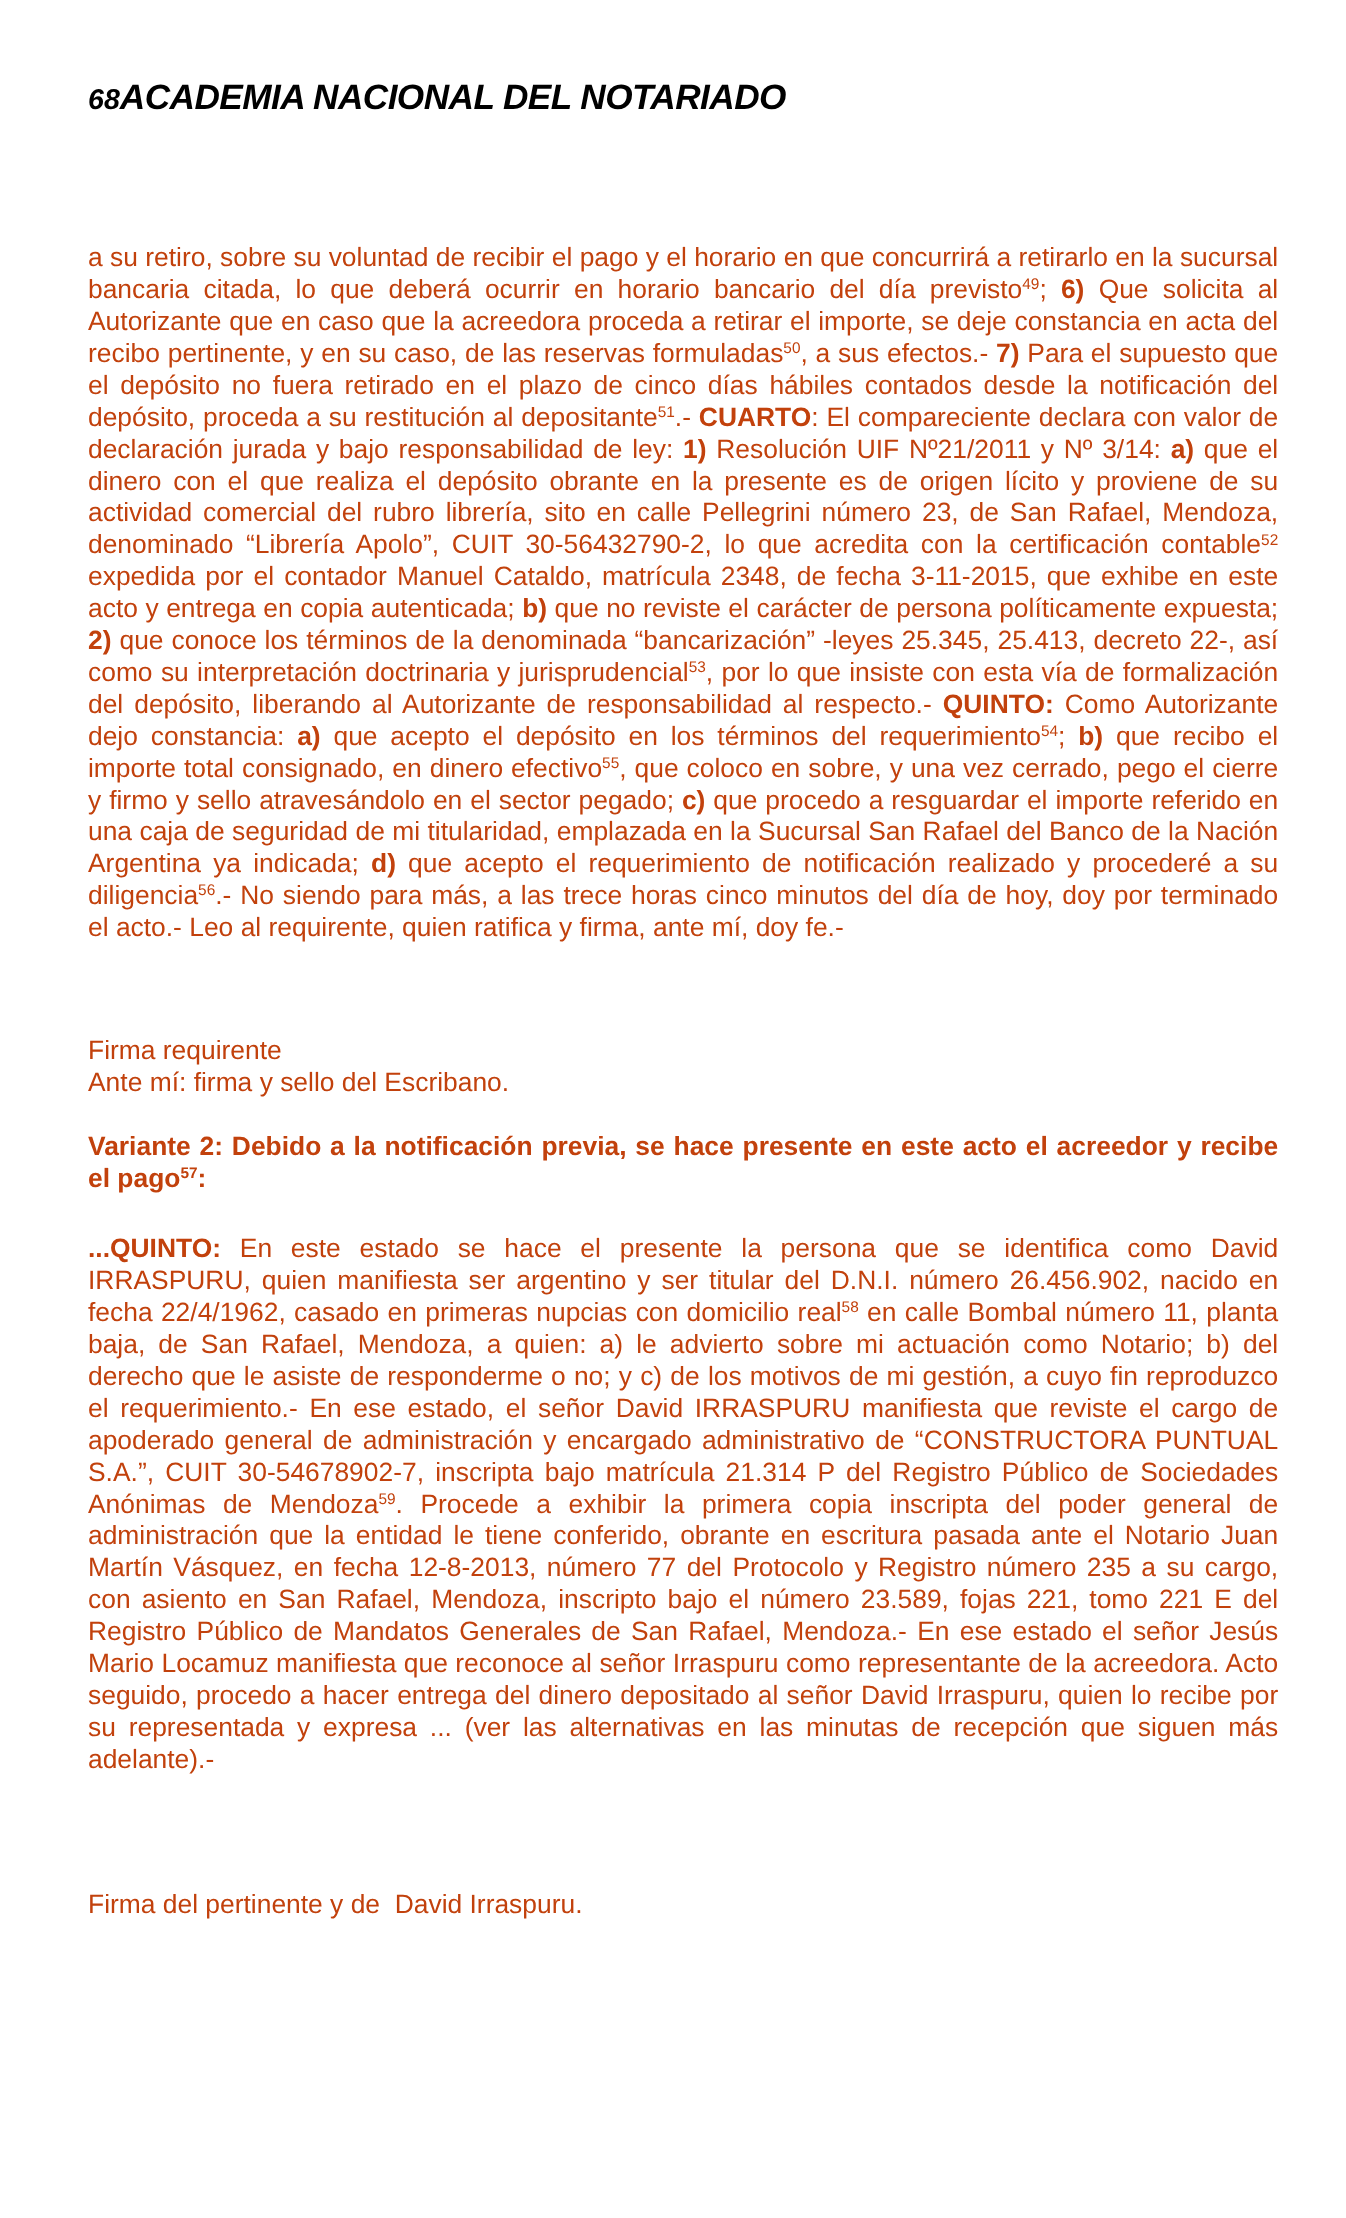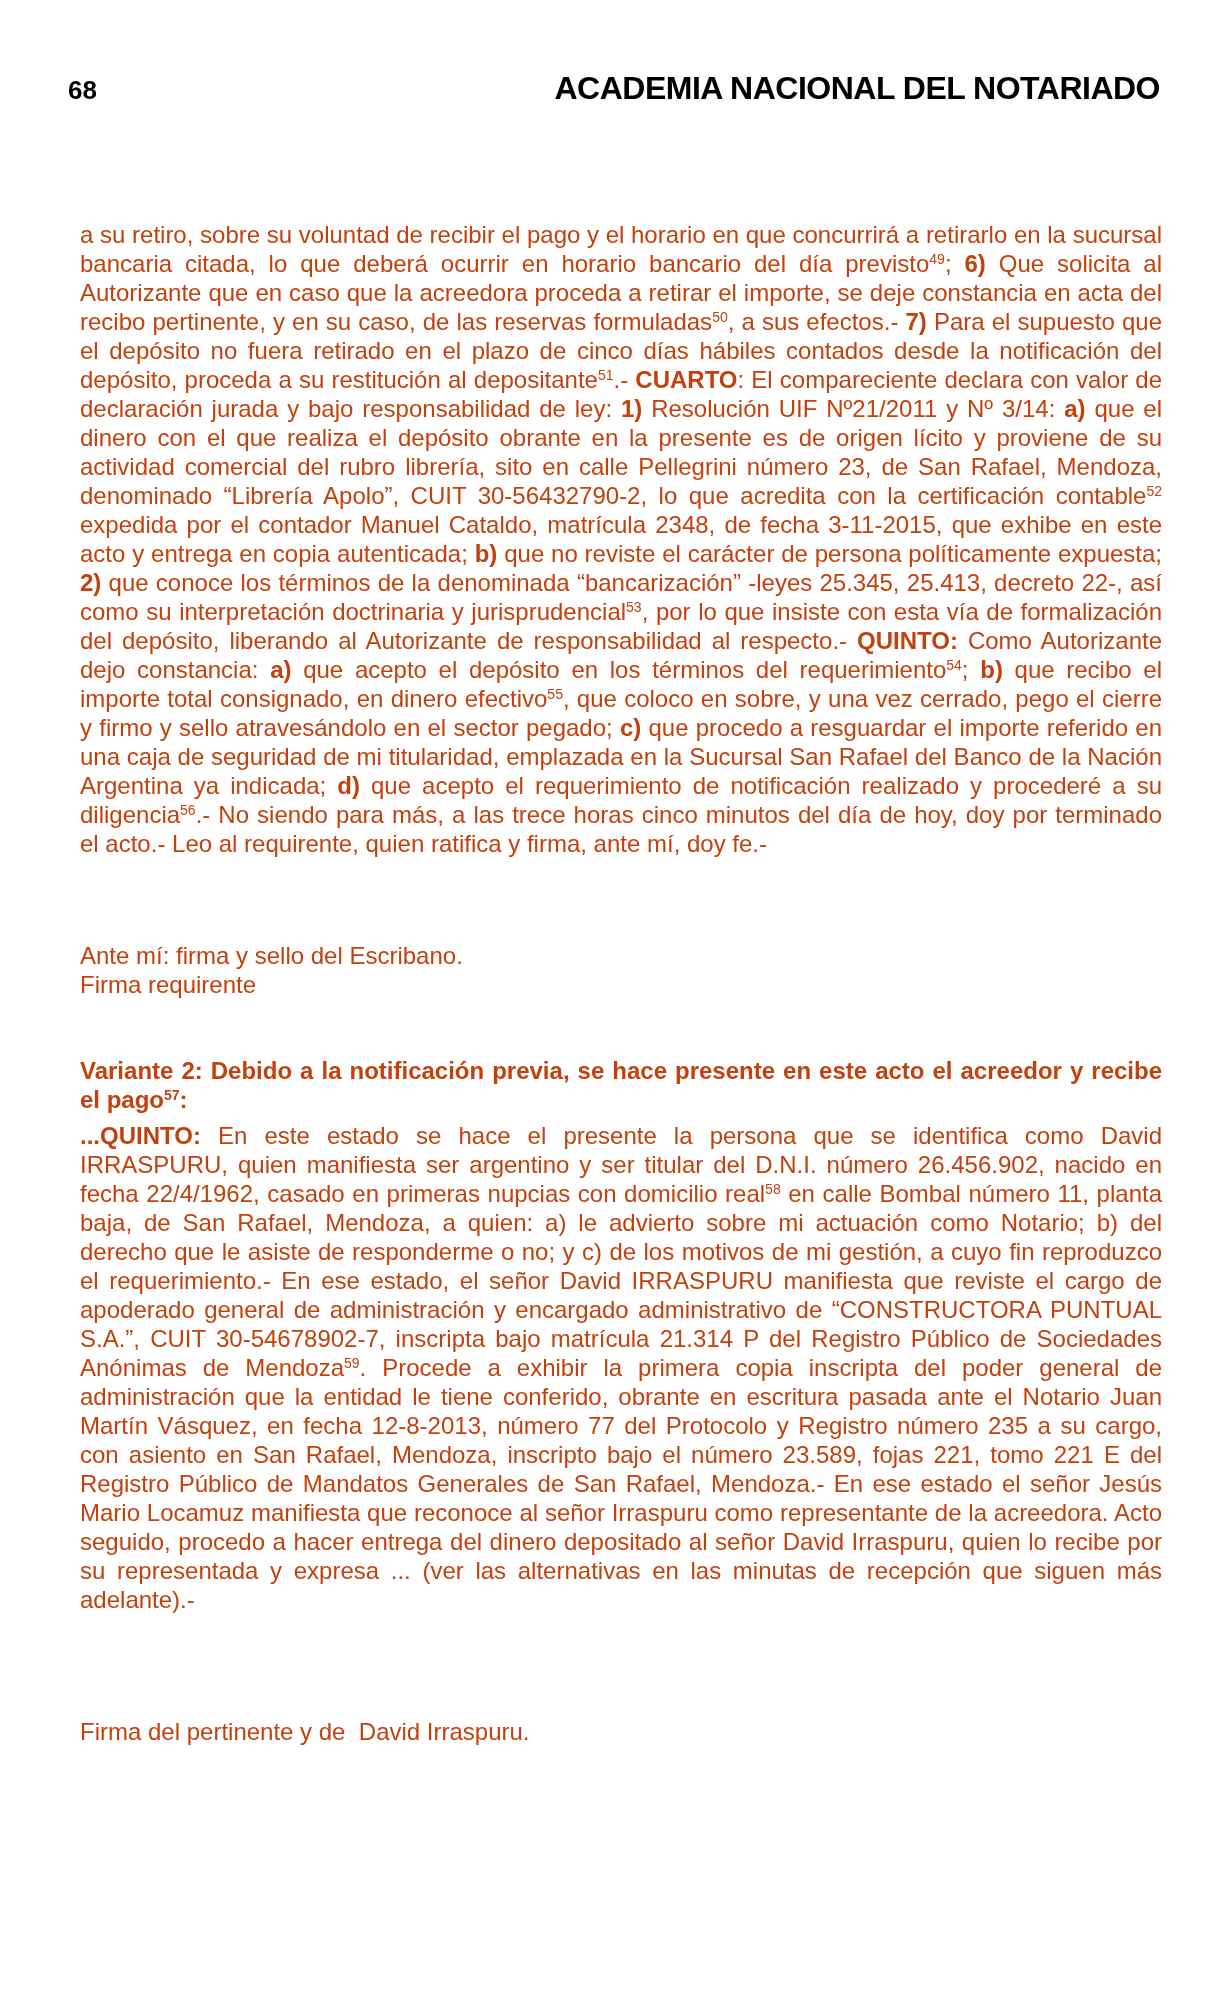--- a/index.html
+++ b/index.html
@@ -8,27 +8,27 @@
     position: relative;
     width: 1224px;
     height: 2016px;
     background: #ffffff;
     color: #000000;
     font-family: "Liberation Sans", sans-serif;
     overflow: hidden;
   }
   .page-header {
     position: absolute;
-    left: 68px;
+    left: 80px;
     right: 64px;
     top: 70px;
     display: flex;
-    justify-content: space-between;
     align-items: baseline;
     font-weight: 700;
+    font-style: italic;
   }
   .page-number { font-size: 26px; }
   .running-title { font-size: 32px; letter-spacing: -0.5px; }
   .block {
     position: absolute;
     left: 80px;
     width: 1082px;
   }
   .para, .sig p {
     font-size: 24px;
@@ -38,39 +38,39 @@
   .para { text-align: justify; }
   .sig p { white-space: pre-wrap; }
   .b { font-weight: 700; }
   sup.fn {
     font-size: 14px;
     line-height: 0;
     vertical-align: 8px;
   }
   .p1 { top: 220px; }
   .sig1 { top: 941px; }
-  .variante { top: 1056px; }
+  .variante { top: 1028px; }
   .p2block { top: 1121px; }
   .sig2 { top: 1717px; }
 </style>
 </head>
 <body>
 
 <div class="page">
 
   <header class="page-header">
     <span class="page-number">68</span>
     <span class="running-title">ACADEMIA NACIONAL DEL NOTARIADO</span>
   </header>
 
   <p class="block para p1"><span>a su retiro, sobre su voluntad de recibir el pago y el horario en que concurrirá a retirarlo en la sucursal bancaria citada, lo que deberá ocurrir en horario bancario del día previsto</span><sup class="fn">49</sup><span>; </span><span class="b">6)</span><span> Que solicita al Autorizante que en caso que la acreedora proceda a retirar el importe, se deje constancia en acta del recibo pertinente, y en su caso, de las reservas formuladas</span><sup class="fn">50</sup><span>, a sus efectos.- </span><span class="b">7)</span><span> Para el supuesto que el depósito no fuera retirado en el plazo de cinco días hábiles contados desde la notificación del depósito, proceda a su restitución al depositante</span><sup class="fn">51</sup><span>.- </span><span class="b">CUARTO</span><span>: El compareciente declara con valor de declaración jurada y bajo responsabilidad de ley: </span><span class="b">1)</span><span> Resolución UIF Nº21/2011 y Nº 3/14:  </span><span class="b">a)</span><span> que el dinero con el que realiza el depósito obrante en la presente es de origen lícito y proviene de su actividad comercial del rubro librería, sito en calle Pellegrini número 23, de San Rafael, Mendoza, denominado “Librería Apolo”, CUIT 30-56432790-2, lo que acredita con la certificación contable</span><sup class="fn">52</sup><span> expedida por el contador Manuel Cataldo, matrícula 2348, de fecha 3-11-2015, que exhibe en este acto y entrega en copia autenticada; </span><span class="b">b)</span><span> que no reviste el carácter de persona políticamente expuesta; </span><span class="b">2)</span><span> que conoce los términos de la denominada “bancarización” -leyes 25.345, 25.413, decreto 22-, así como su interpretación doctrinaria y jurisprudencial</span><sup class="fn">53</sup><span>, por lo que insiste con esta vía de formalización del depósito, liberando al Autorizante de responsabilidad al respecto.- </span><span class="b">QUINTO:</span><span> Como Autorizante dejo constancia: </span><span class="b">a)</span><span> que acepto el depósito en los términos del requerimiento</span><sup class="fn">54</sup><span>; </span><span class="b">b)</span><span>  que recibo el importe total consignado, en dinero efectivo</span><sup class="fn">55</sup><span>, que coloco en sobre, y una vez  cerrado, pego el cierre y firmo y sello atravesándolo en el sector pegado; </span><span class="b">c)</span><span> que procedo a resguardar el importe referido en una caja de seguridad de mi titularidad, emplazada en la Sucursal San Rafael del Banco de la Nación Argentina ya indicada; </span><span class="b">d)</span><span> que acepto el requerimiento de notificación realizado y procederé a su diligencia</span><sup class="fn">56</sup><span>.- No siendo para más, a las trece horas cinco minutos del día de hoy, doy por terminado el acto.- Leo al requirente, quien ratifica y firma, ante mí, doy fe.-</span></p>
 
   <div class="block sig sig1">
+    <p>Firma requirente</p>
     <p>Ante mí: firma y sello del Escribano.</p>
-    <p>Firma requirente</p>
   </div>
 
   <p class="block para variante"><span class="b">Variante 2: Debido a la notificación previa, se hace presente en este acto el acreedor y recibe el pago</span><sup class="fn b">57</sup><span class="b">:</span></p>
 
   <div class="block p2block">
     <p class="para"><span class="b">...QUINTO:</span><span> En este estado se hace el presente la persona que se identifica como David IRRASPURU, quien manifiesta ser argentino y ser titular del D.N.I. número 26.456.902, nacido en fecha 22/4/1962,  casado en primeras nupcias con domicilio real</span><sup class="fn">58</sup><span> en calle Bombal número 11, planta baja, de San Rafael, Mendoza, a quien: a) le advierto sobre mi actuación como Notario; b) del derecho que le asiste de responderme o no; y c) de los motivos de mi gestión, a cuyo fin reproduzco el requerimiento.- En ese estado, el señor David IRRASPURU manifiesta que reviste el cargo de apoderado general de administración y encargado administrativo de “CONSTRUCTORA PUNTUAL S.A.”, CUIT 30-54678902-7, inscripta bajo matrícula 21.314 P del Registro Público de Sociedades Anónimas de Mendoza</span><sup class="fn">59</sup><span>. Procede a exhibir la primera copia inscripta del poder general de administración que la entidad le tiene conferido, obrante en escritura pasada ante el Notario Juan Martín Vásquez, en fecha 12-8-2013, número 77 del Protocolo y Registro número 235 a su cargo, con asiento en San Rafael, Mendoza, inscripto bajo el número 23.589, fojas 221, tomo 221 E del Registro Público de Mandatos Generales de San Rafael, Mendoza.- En ese estado el señor Jesús Mario Locamuz manifiesta que reconoce al señor Irraspuru como representante de la acreedora. Acto seguido, procedo a hacer entrega del dinero depositado al señor David Irraspuru, quien lo recibe por su representada y expresa ... (ver las alternativas en las minutas de recepción que siguen más adelante).-</span></p>
   </div>
 
   <div class="block sig sig2">
     <p>Firma del pertinente y de  David Irraspuru.</p>

